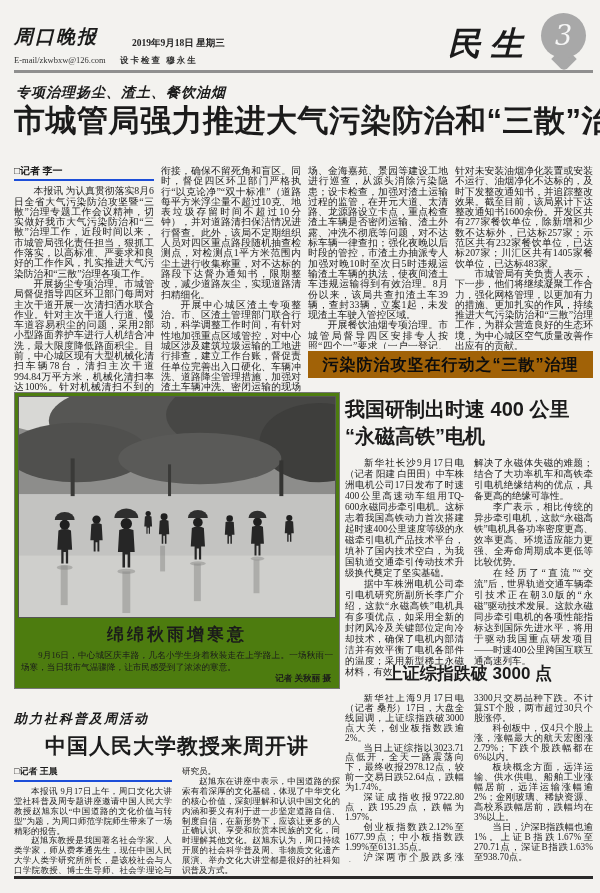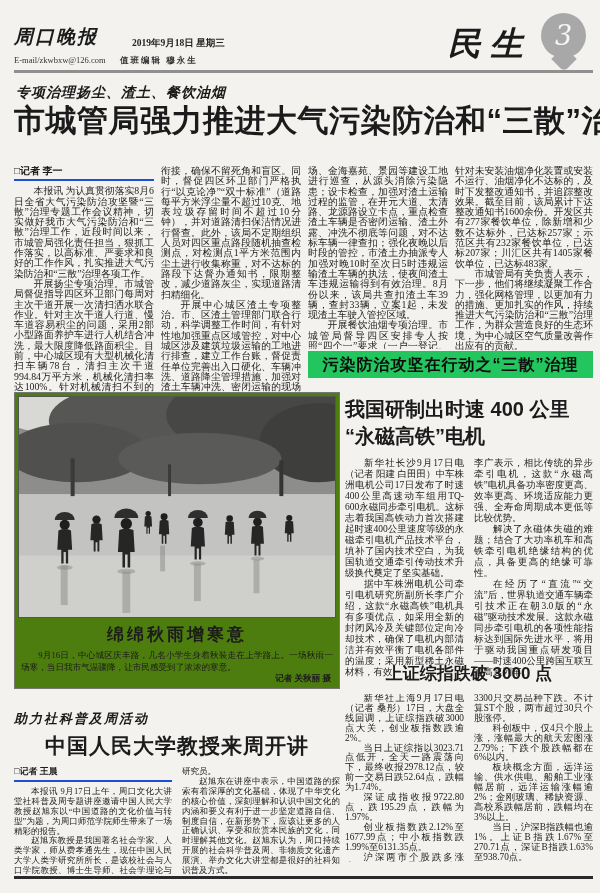--- a/index.html
+++ b/index.html
@@ -29,21 +29,21 @@
   .headline1 { position:absolute; left:14px; top:100px; width:579px; text-align:center;
                font-size:31px; font-weight:900; font-family:"Liberation Sans", sans-serif;
                white-space:nowrap; letter-spacing:0.5px; }
   .main-cols { position:absolute; left:14px; top:166px; width:579px; display:flex; gap:7px; }
   .mcol  { width:140px; font-size:9.8px; line-height:10.3px; text-align:justify; overflow:hidden; }
   .mcol p, .tcol p, .scol p, .lcol p { text-indent:2em; margin:0; }
   .cont p:first-child { text-indent:0; }
   .mc1,.mc2 { height:226px; }  .mc3 { height:183px; }  .mc4 { width:138px; height:226px; }
   .byline { font-size:10px; font-weight:bold; border-bottom:2px solid #1d4ed8;
             padding-bottom:3px; margin-bottom:5px; }
-  .banner { position:absolute; left:308px; top:351px; width:285px; height:27px; background:#22c55e;
+  .banner { position:absolute; left:308px; top:351px; width:285px; height:27px; background:#a16207;
             color:#0d0d0d; font-family:"Liberation Sans", sans-serif; font-weight:bold;
             font-size:16px; text-align:center; line-height:27px; letter-spacing:1px; }
 
   
   .photo-box { position:absolute; left:14px; top:392px; width:326px; border:1px solid #777;
                padding:3px; background:#4d7c0f; }
   .photo { width:318px; height:222px; display:block; border:1px solid #555; background:#a9a9a7; }
   .photo-title { text-align:center; font-size:17px; font-weight:bold; letter-spacing:3px;
                  font-family:"Liberation Sans", sans-serif; padding:5px 0 3px; }
   .photo-caption { position:relative; font-size:8.6px; line-height:12px; text-align:justify;
@@ -81,21 +81,21 @@
 </style>
 </head>
 <body>
 
 <div class="page">
 
   <div class="masthead">周口晚报</div>
   <div class="hdate">2019年9月18日 星期三</div>
   <div class="hmail">E-mail/zkwbxw@126.com</div>
   <div class="heditor">
-    <span>值班编辑</span>
+    <span>设卡检查</span>
     <span>穆永生</span>
   </div>
   <div class="section">民生</div>
   <div class="pin-tail"></div>
   <div class="pin">
     <span>3</span>
   </div>
   <div class="hrule"></div>
 
   <div class="kicker1">专项治理扬尘、渣土、餐饮油烟</div>
@@ -184,22 +184,22 @@
     <div class="train-headline">
       <div>我国研制出时速 400 公里</div>
       <div>“永磁高铁”电机</div>
     </div>
     <div class="train-cols">
       <div class="tcol">
           <p>新华社长沙9月17日电（记者 阳建 白田田）中车株洲电机公司17日发布了时速400公里高速动车组用TQ-600永磁同步牵引电机。这标志着我国高铁动力首次搭建起时速400公里速度等级的永磁牵引电机产品技术平台，填补了国内技术空白，为我国轨道交通牵引传动技术升级换代奠定了坚实基础。</p>
           <p>据中车株洲电机公司牵引电机研究所副所长李广介绍，这款“永磁高铁”电机具有多项优点，如采用全新的封闭风冷及关键部位定向冷却技术，确保了电机内部清洁并有效平衡了电机各部件的温度；采用新型稀土永磁材料，有效</p>
         </div>
       <div class="tcol cont">
+          <p>解决了永磁体失磁的难题；结合了大功率机车和高铁牵引电机绝缘结构的优点，具备更高的绝缘可靠性。</p>
           <p>李广表示，相比传统的异步牵引电机，这款“永磁高铁”电机具备功率密度更高、效率更高、环境适应能力更强、全寿命周期成本更低等比较优势。</p>
-          <p>解决了永磁体失磁的难题；结合了大功率机车和高铁牵引电机绝缘结构的优点，具备更高的绝缘可靠性。</p>
           <p>在经历了“直流”“交流”后，世界轨道交通车辆牵引技术正在朝3.0版的“永磁”驱动技术发展。这款永磁同步牵引电机的各项性能指标达到国际先进水平，将用于驱动我国重点研发项目——时速400公里跨国互联互通高速列车。</p>
         </div>
     </div>
   </div>
 
   <div class="stock">
     <div class="stock-headline">上证综指跌破 3000 点</div>
     <div class="stock-cols">
       <div class="scol">
           <p>新华社上海9月17日电（记者 桑彤）17日，大盘全线回调，上证综指跌破3000点大关，创业板指数跌逾2%。</p>

